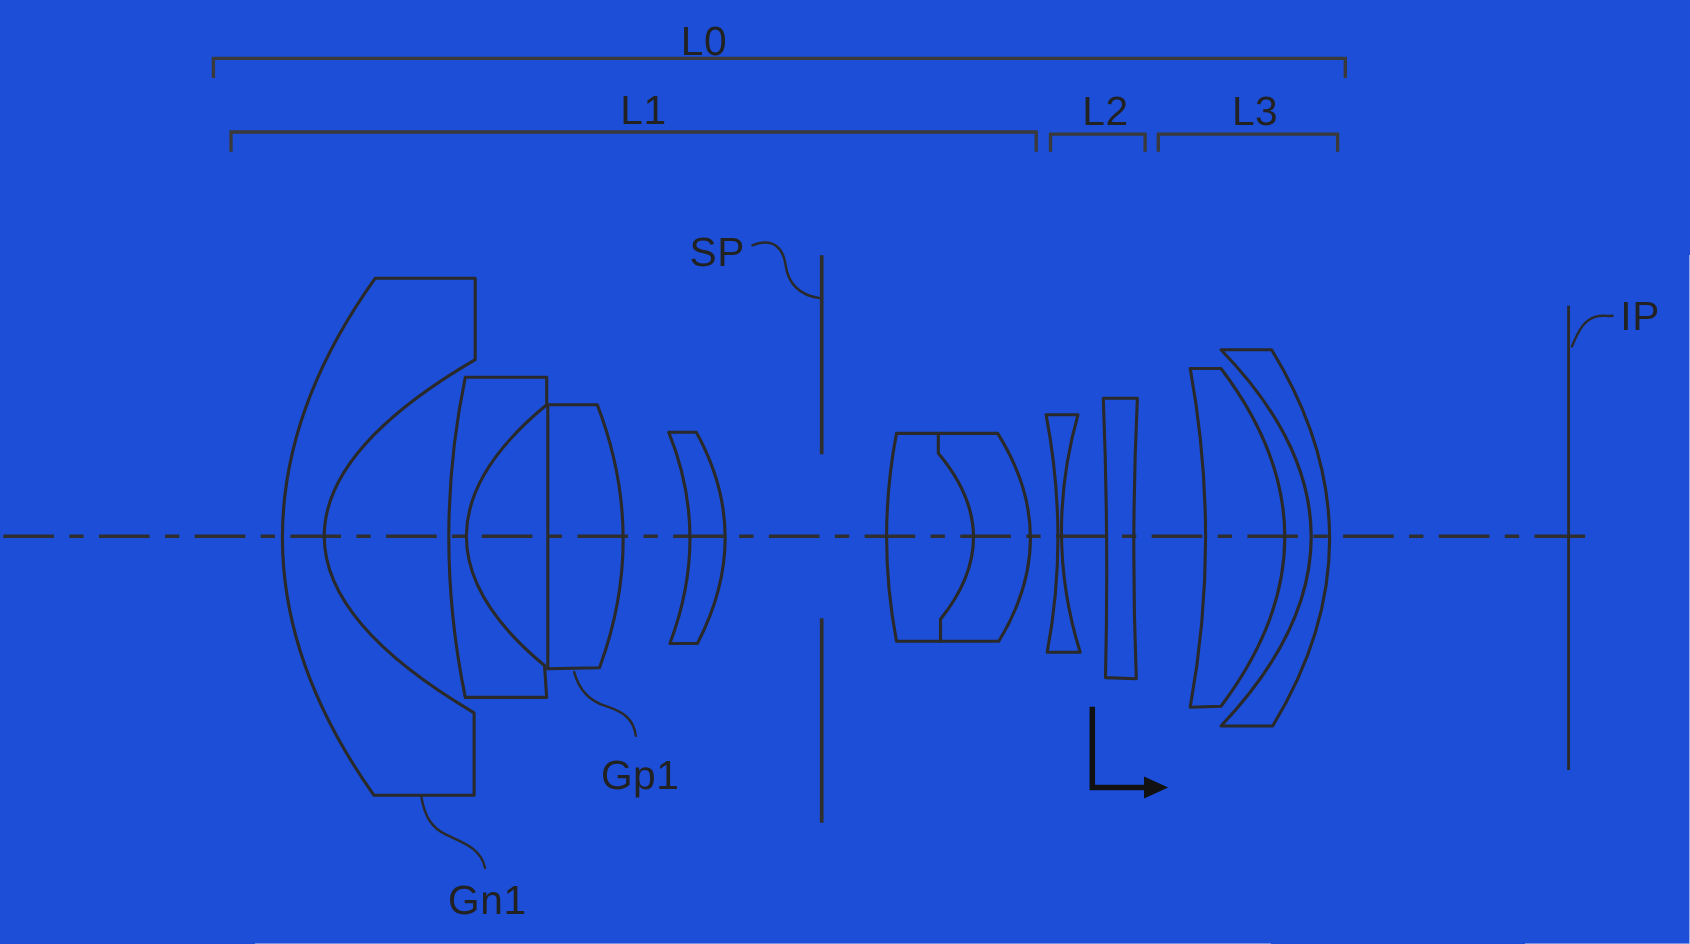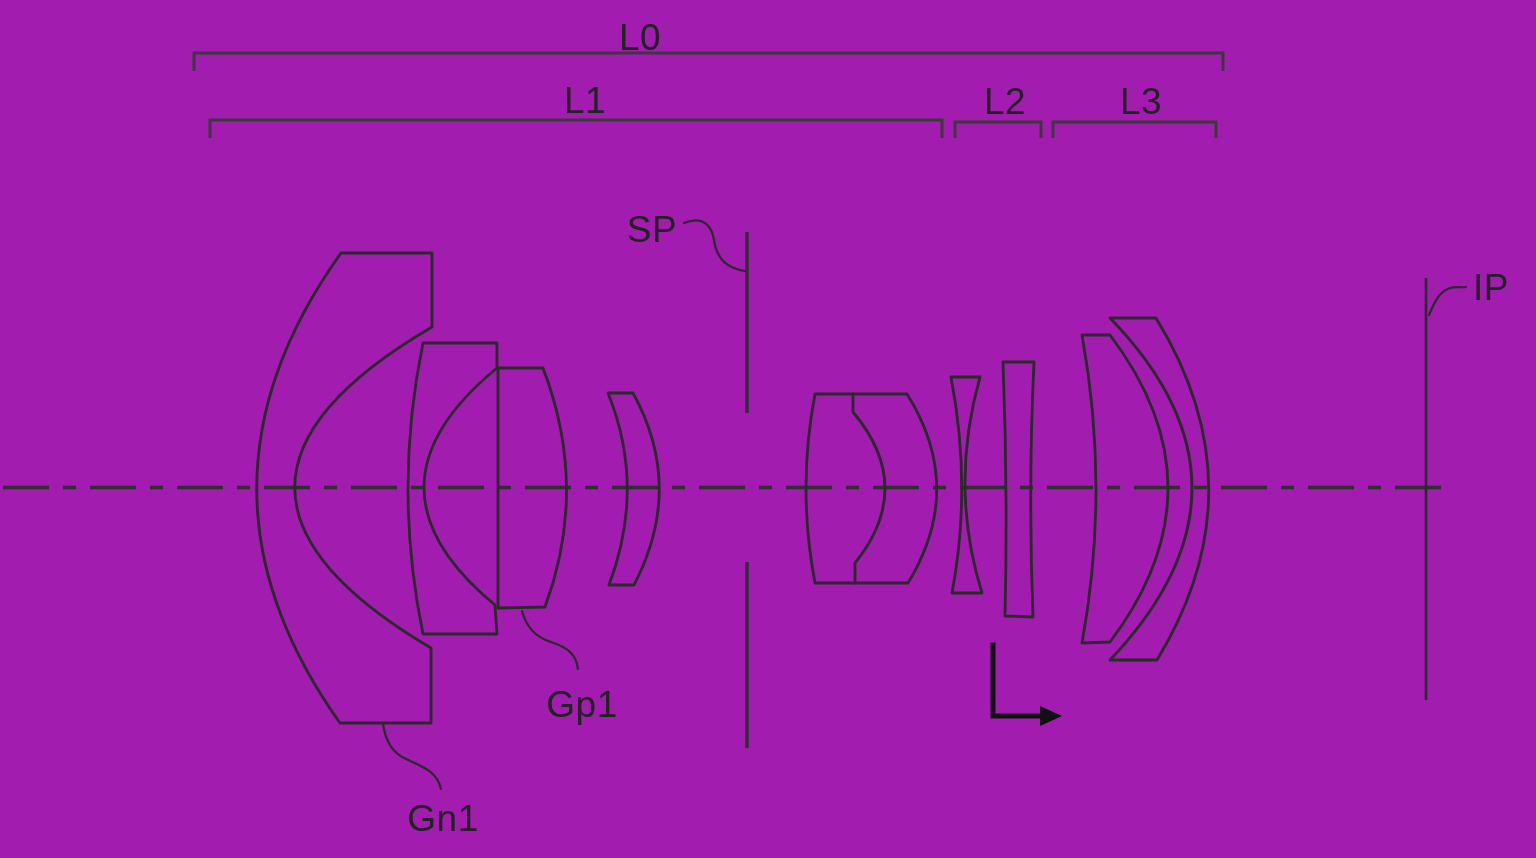--- a/index.html
+++ b/index.html
@@ -5,21 +5,21 @@
   html, body {
     margin: 0;
     padding: 0;
     background: #ffffff;
     font-family: "Liberation Sans", sans-serif;
   }
   .stage {
     position: relative;
     width: 1536px;
     height: 858px;
-    background: #a21caf;
+    background: #1d4ed8;
     overflow: hidden;
   }
   svg { display: block; }
   .lens-line {
     fill: none;
     stroke: #2a2a2a;
     stroke-width: 2.8;
     stroke-linejoin: round;
     stroke-linecap: round;
   }

